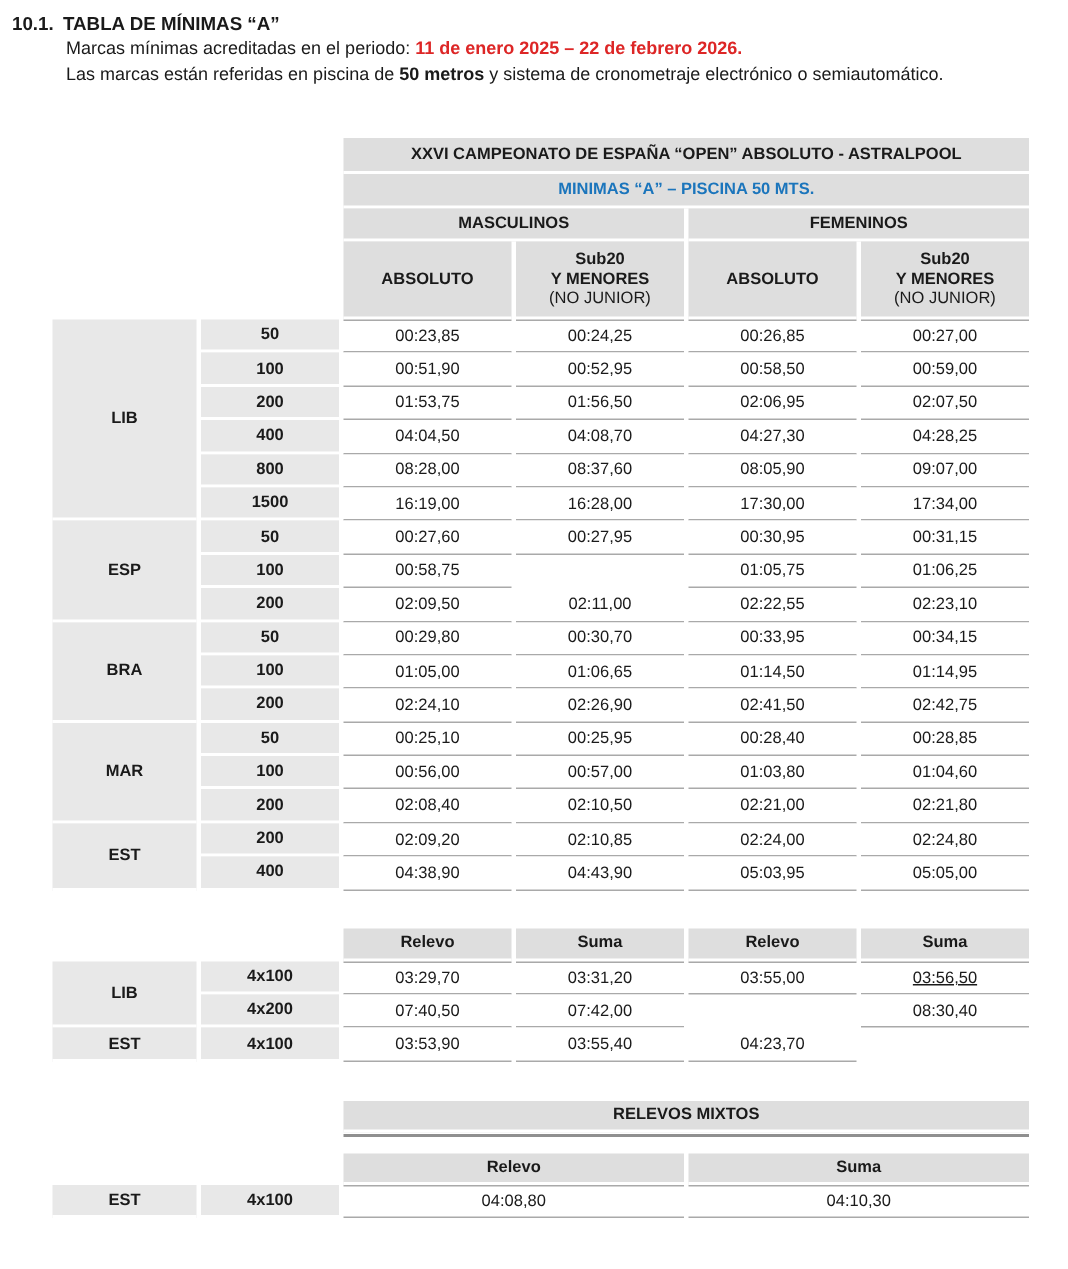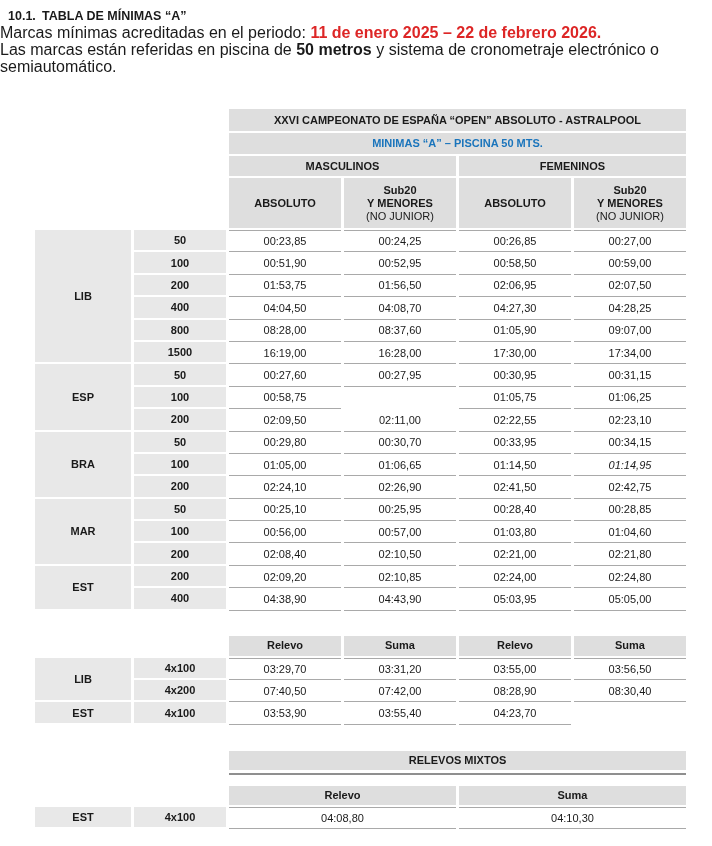--- a/index.html
+++ b/index.html
@@ -8,21 +8,21 @@
     font-family:"Liberation Sans","DejaVu Sans",sans-serif;
     color:#1a1a1a;
     position:relative;
   }
   * { box-sizing:border-box; }
   .page { padding-top:8px; }
 
   
   .heading { font-size:12.5px; font-weight:bold; line-height:16px; padding-left:8px; }
   .hnum { display:inline-block; width:34px; }
-  .intro { font-size:16px; line-height:17px; }
+  .intro { font-size:12px; line-height:17px; padding-left:44px; }
   .intro:first-of-type { margin-top:3px; }
   .red  { color:#dd2626; font-weight:bold; }
   .b    { font-weight:bold; }
 
   
   .grid {
     display:grid;
     column-gap:3px;
     margin-left:35px;
     font-size:11px;
@@ -114,21 +114,21 @@
       <div class="time-cell" style="grid-area: 7 / 5;">02:06,95</div>
       <div class="time-cell" style="grid-area: 7 / 6;">02:07,50</div>
       <div class="dist-cell" style="grid-area: 8 / 2;">400</div>
       <div class="time-cell" style="grid-area: 8 / 3;">04:04,50</div>
       <div class="time-cell" style="grid-area: 8 / 4;">04:08,70</div>
       <div class="time-cell" style="grid-area: 8 / 5;">04:27,30</div>
       <div class="time-cell" style="grid-area: 8 / 6;">04:28,25</div>
       <div class="dist-cell" style="grid-area: 9 / 2;">800</div>
       <div class="time-cell" style="grid-area: 9 / 3;">08:28,00</div>
       <div class="time-cell" style="grid-area: 9 / 4;">08:37,60</div>
-      <div class="time-cell" style="grid-area: 9 / 5;">01:05,90</div>
+      <div class="time-cell" style="grid-area: 9 / 5;">08:05,90</div>
       <div class="time-cell" style="grid-area: 9 / 6;">09:07,00</div>
       <div class="dist-cell" style="grid-area: 10 / 2;">1500</div>
       <div class="time-cell" style="grid-area: 10 / 3;">16:19,00</div>
       <div class="time-cell" style="grid-area: 10 / 4;">16:28,00</div>
       <div class="time-cell" style="grid-area: 10 / 5;">17:30,00</div>
       <div class="time-cell" style="grid-area: 10 / 6;">17:34,00</div>
       <div class="stroke-cell" style="grid-area: 11 / 1 / 14;">ESP</div>
       <div class="dist-cell" style="grid-area: 11 / 2;">50</div>
       <div class="time-cell" style="grid-area: 11 / 3;">00:27,60</div>
       <div class="time-cell" style="grid-area: 11 / 4;">00:27,95</div>
@@ -146,21 +146,21 @@
       <div class="stroke-cell" style="grid-area: 14 / 1 / 17;">BRA</div>
       <div class="dist-cell" style="grid-area: 14 / 2;">50</div>
       <div class="time-cell" style="grid-area: 14 / 3;">00:29,80</div>
       <div class="time-cell" style="grid-area: 14 / 4;">00:30,70</div>
       <div class="time-cell" style="grid-area: 14 / 5;">00:33,95</div>
       <div class="time-cell" style="grid-area: 14 / 6;">00:34,15</div>
       <div class="dist-cell" style="grid-area: 15 / 2;">100</div>
       <div class="time-cell" style="grid-area: 15 / 3; text-align: right;">01:05,00</div>
       <div class="time-cell" style="grid-area: 15 / 4;">01:06,65</div>
       <div class="time-cell" style="grid-area: 15 / 5;">01:14,50</div>
-      <div class="time-cell" style="grid-area: 15 / 6; font-style: italic;">01:14,95</div>
+      <div class="time-cell" style="grid-area: 15 / 6;">01:14,95</div>
       <div class="dist-cell" style="grid-area: 16 / 2;">200</div>
       <div class="time-cell" style="grid-area: 16 / 3;">02:24,10</div>
       <div class="time-cell" style="grid-area: 16 / 4;">02:26,90</div>
       <div class="time-cell" style="grid-area: 16 / 5;">02:41,50</div>
       <div class="time-cell" style="grid-area: 16 / 6;">02:42,75</div>
       <div class="stroke-cell" style="grid-area: 17 / 1 / 20;">MAR</div>
       <div class="dist-cell" style="grid-area: 17 / 2;">50</div>
       <div class="time-cell" style="grid-area: 17 / 3;">00:25,10</div>
       <div class="time-cell" style="grid-area: 17 / 4;">00:25,95</div>
       <div class="time-cell" style="grid-area: 17 / 5;">00:28,40</div>
@@ -191,25 +191,24 @@
   <div class="grid relay-grid" id="relay-table">
       <div class="hc" style="grid-area: 1 / 3;">Relevo</div>
       <div class="hc" style="grid-area: 1 / 4;">Suma</div>
       <div class="hc" style="grid-area: 1 / 5;">Relevo</div>
       <div class="hc" style="grid-area: 1 / 6;">Suma</div>
       <div class="stroke-cell" style="grid-area: 2 / 1 / 4;">LIB</div>
       <div class="dist-cell" style="grid-area: 2 / 2;">4x100</div>
       <div class="time-cell first" style="grid-area: 2 / 3;">03:29,70</div>
       <div class="time-cell first" style="grid-area: 2 / 4;">03:31,20</div>
       <div class="time-cell first" style="grid-area: 2 / 5;">03:55,00</div>
-      <div class="time-cell first" style="grid-area: 2 / 6;">03:56,50</div>
+      <div class="time-cell first" style="grid-area: 2 / 6; text-decoration: underline;">03:56,50</div>
       <div class="dist-cell" style="grid-area: 3 / 2;">4x200</div>
       <div class="time-cell" style="grid-area: 3 / 3;">07:40,50</div>
       <div class="time-cell" style="grid-area: 3 / 4;">07:42,00</div>
-      <div class="time-cell" style="grid-area: 3 / 5;">08:28,90</div>
       <div class="time-cell" style="grid-area: 3 / 6;">08:30,40</div>
       <div class="stroke-cell" style="grid-area: 4 / 1 / 5;">EST</div>
       <div class="dist-cell" style="grid-area: 4 / 2;">4x100</div>
       <div class="time-cell" style="grid-area: 4 / 3;">03:53,90</div>
       <div class="time-cell" style="grid-area: 4 / 4;">03:55,40</div>
       <div class="time-cell" style="grid-area: 4 / 5;">04:23,70</div>
     </div>
 
   <div class="grid mixed-grid" id="mixed-table">
       <div class="hc" style="grid-area: 1 / 3 / auto / 7;">RELEVOS MIXTOS</div>

